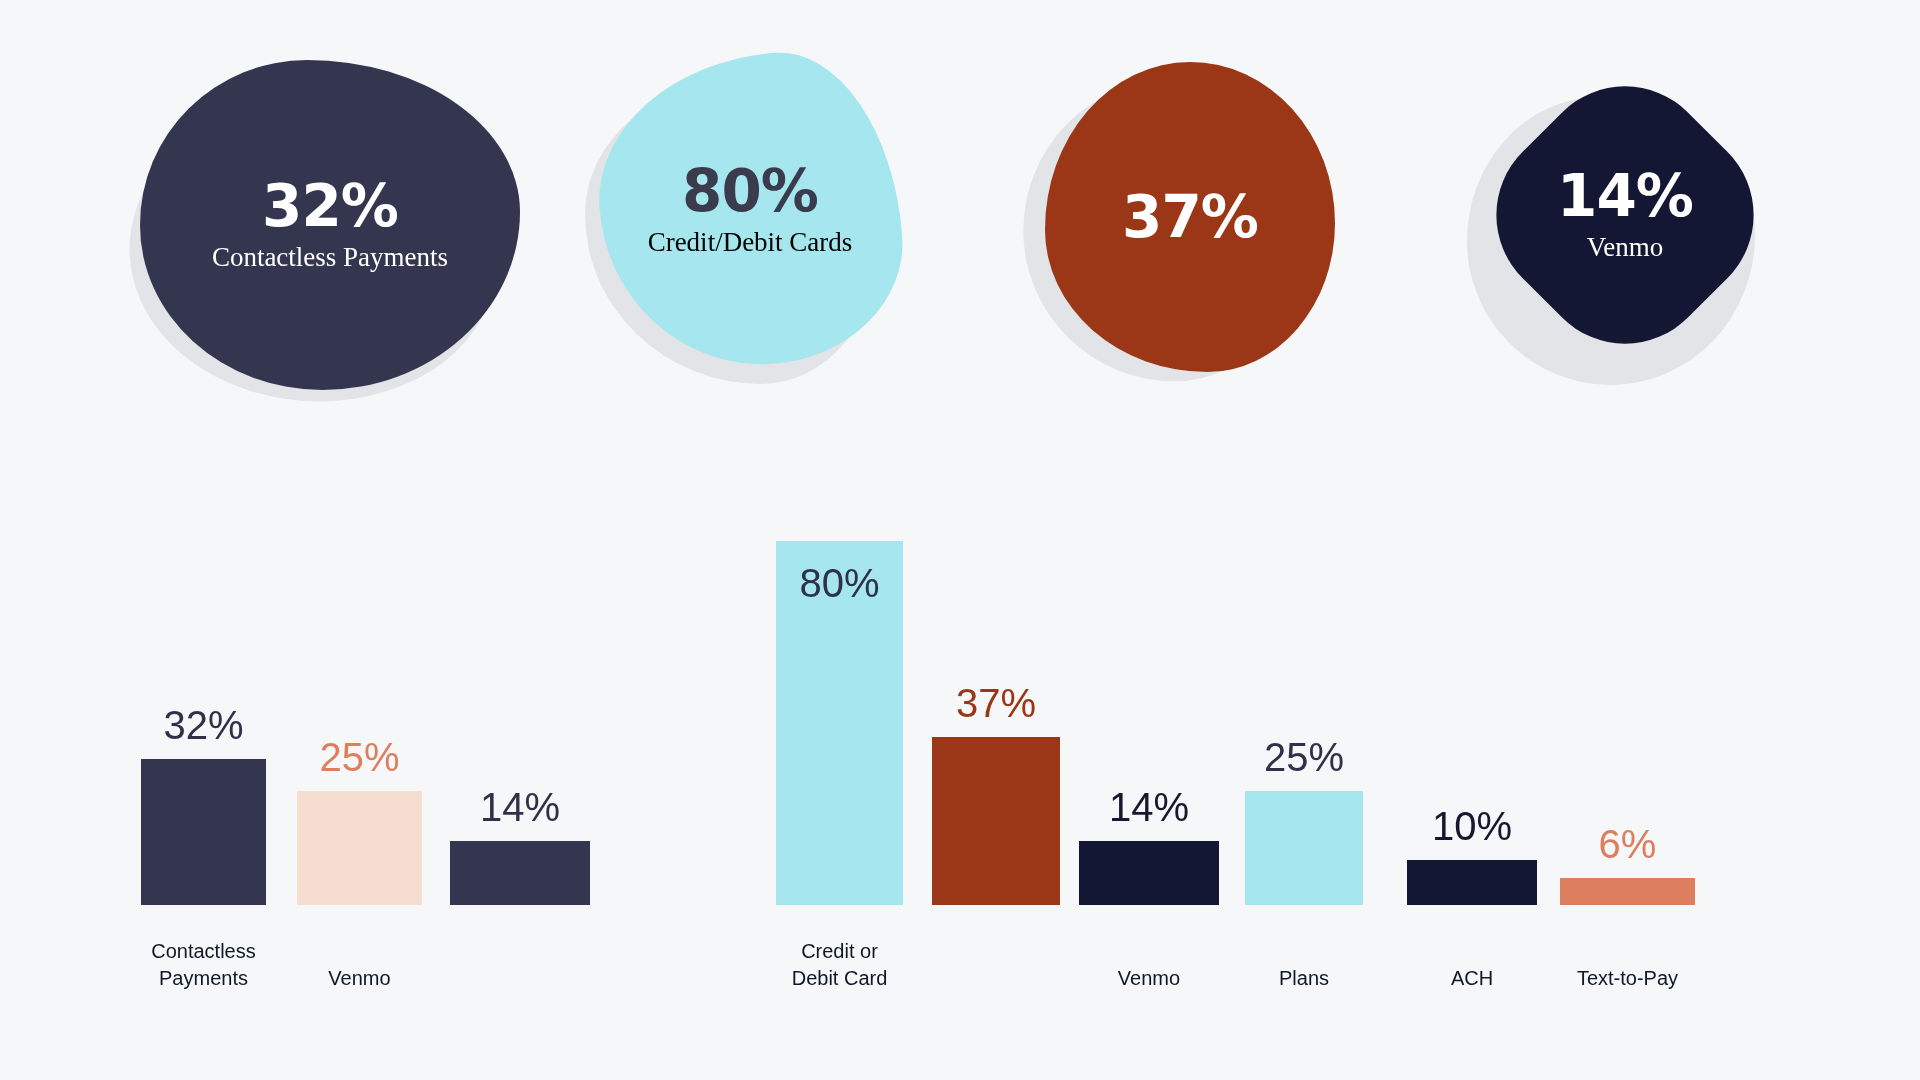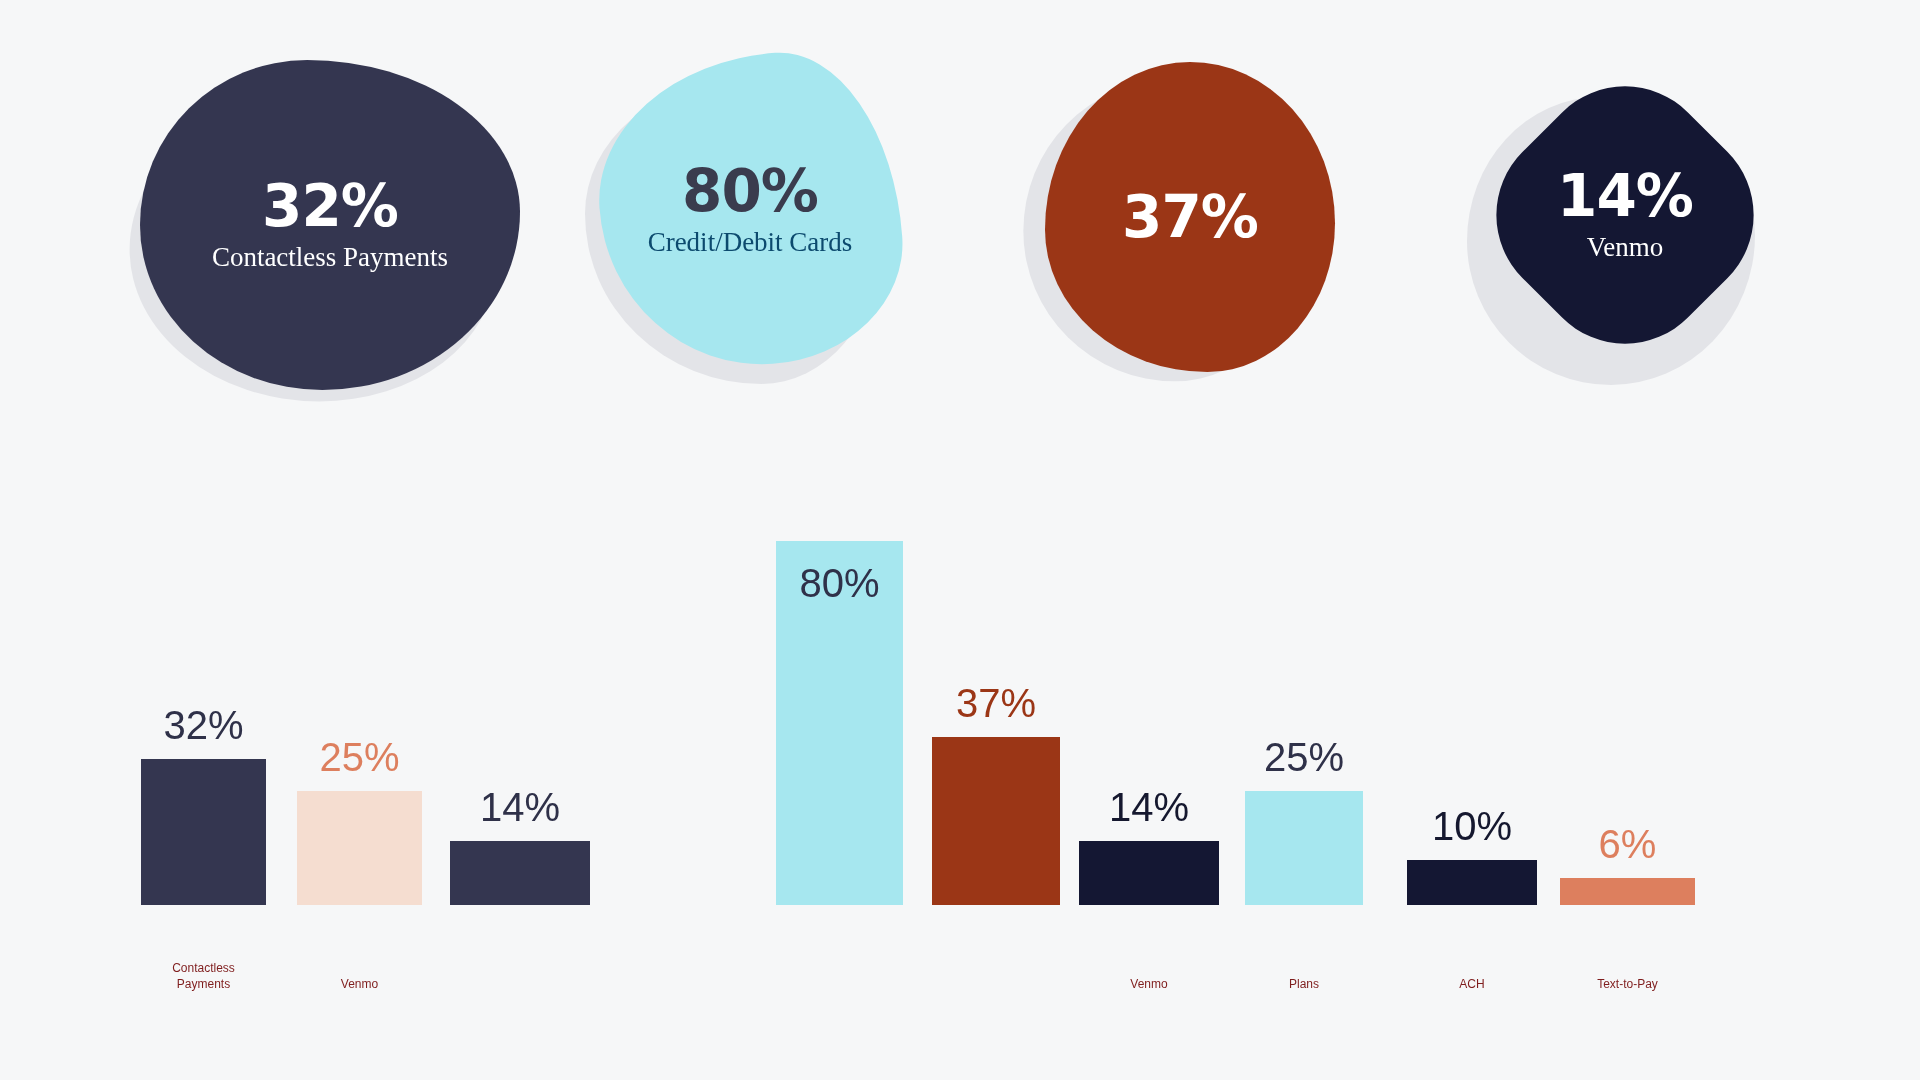--- a/index.html
+++ b/index.html
@@ -135,23 +135,23 @@
     margin-bottom:14px;
     white-space:nowrap;
   }
   .bar-rect { width:100%; }
   .bar-caption {
     position:absolute;
     left:-22px; right:-22px;
     bottom:88px;
     text-align:center;
     font-family:"Liberation Sans", sans-serif;
-    font-size:12px;
+    font-size:20px;
     line-height:1.35;
-    color:#7f1d1d;
+    color:#0f172a;
     white-space:pre-line;
   }
 </style>
 </head>
 <body style="background: rgb(246, 247, 248);">
 
 <div id="blob-row">
 
   <div class="blob-cell" id="blob-0">
     <div class="blob-shadow"></div>
@@ -161,21 +161,21 @@
       <div class="blob-label" style="color: rgb(255, 255, 255);">Contactless
 Payments</div>
     </div>
   </div>
 
   <div class="blob-cell" id="blob-1">
     <div class="blob-shadow"></div>
     <div class="blob-main" style="background: rgb(166, 231, 239);"></div>
     <div class="blob-content">
       <div class="blob-pct" style="color: rgb(58, 60, 78);">80%</div>
-      <div class="blob-label" style="color: #0c4a6e; text-align: right;">Credit/Debit Cards</div>
+      <div class="blob-label" style="color: #000000; text-align: right;">Credit/Debit Cards</div>
     </div>
   </div>
 
   <div class="blob-cell" id="blob-2">
     <div class="blob-shadow"></div>
     <div class="blob-main" style="background: rgb(155, 54, 22);"></div>
     <div class="blob-content">
       <div class="blob-pct" style="color: rgb(255, 255, 255);">37%</div>
     </div>
   </div>
@@ -212,20 +212,22 @@
         <div class="bar-value" style="color: rgb(47, 49, 73);">14%</div>
         <div class="bar-rect" style="background: rgb(52, 54, 80); height: 63.7px;"></div>
       </div>
     </div>
     <div class="bar-group" style="left: 776px; width: 127px;">
       <div class="bar-stack">
         <div class="bar-rect" style="background: rgb(166, 231, 239); height: 364px; position: relative;">
           <div class="bar-value" style="color: rgb(47, 49, 73); position: absolute; left: 0px; right: 0px; top: 22px; margin: 0px; text-align: center;">80%</div>
         </div>
       </div>
+      <div class="bar-caption">Credit or
+Debit Card</div>
     </div>
     <div class="bar-group" style="left: 932px; width: 128px;">
       <div class="bar-stack">
         <div class="bar-value" style="color: rgb(155, 54, 22);">37%</div>
         <div class="bar-rect" style="background: rgb(155, 54, 22); height: 168.35px;"></div>
       </div>
     </div>
     <div class="bar-group" style="left: 1079px; width: 140px;">
       <div class="bar-stack">
         <div class="bar-value" style="color: rgb(21, 24, 47);">14%</div>

